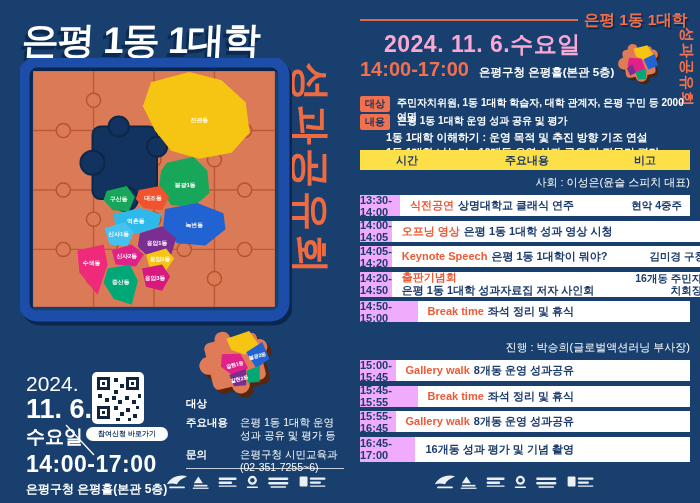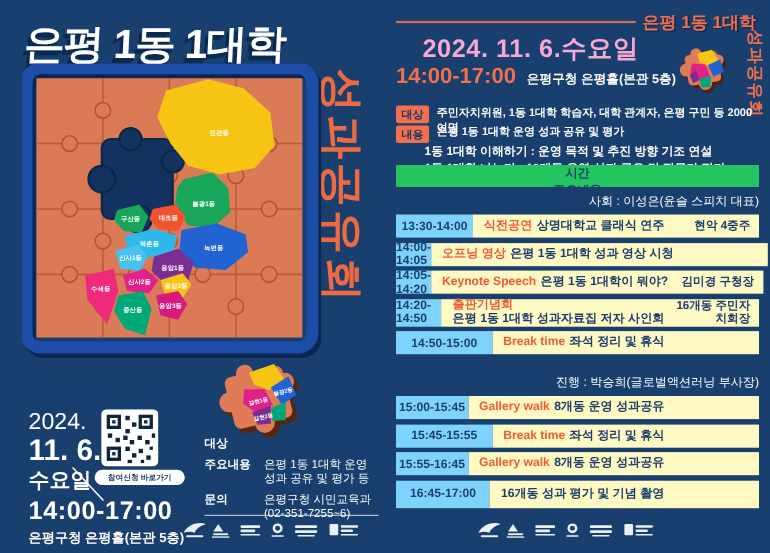--- a/index.html
+++ b/index.html
@@ -39,33 +39,33 @@
   .panel-time { font-size:20px; font-weight:900; color:#f2704d; }
   .panel-venue { font-size:11.5px; font-weight:bold; color:#fff; margin-left:10px; }
 
   .tagrow { left:360px; width:332px; display:flex; align-items:flex-start; }
   .tag { background:#f2704d; color:#16365f; font-size:10px; font-weight:bold; padding:1px 5px;
     border-radius:2px; margin-right:7px; white-space:nowrap; }
   .tagtext { color:#fff; font-size:10px; font-weight:bold; line-height:14px; }
   .subline { left:386px; width:306px; color:#fff; font-size:10.8px; font-weight:600; }
 
   .sched { left:360px; top:150px; width:330px; }
-  .sched-head { display:flex; height:20px; background:#22c55e; align-items:center;
-    font-size:11px; font-weight:bold; color:#1c3c6d; margin-bottom:5px;flex-direction:column; }
+  .sched-head { display:flex; height:20px; background:#fde047; align-items:center;
+    font-size:11px; font-weight:bold; color:#1c3c6d; margin-bottom:5px; }
   .h-time { width:94px; text-align:center; }
   .h-main { flex:1; text-align:center; }
   .h-note { width:90px; text-align:center; }
   .mc-line, .host-line { height:15px; text-align:right; font-size:11px; font-weight:normal; color:#fff; margin-bottom:5px; }
   .host-line { margin-top:18px; }
   .sched-row { display:flex; height:21px; margin-bottom:4.5px; }
   .sched-row.tall { height:25px; }
-  .time-cell { width:94px; background:#7dd3fc; color:#1c3c6d; font-weight:bold; font-size:11px;
+  .time-cell { width:94px; background:#f0abfc; color:#1c3c6d; font-weight:bold; font-size:11px;
     display:flex; align-items:center; justify-content:center; }
-  .main-cell { flex:1; background:#fef9c3; position:relative; display:flex; flex-direction:column;
-    justify-content:center; padding:0 86px 0 10px; }
+  .main-cell { flex:1; background:#ffffff; position:relative; display:flex; flex-direction:column;
+    justify-content:center; padding:0 116px 0 10px; }
   .line { font-size:11px; font-weight:bold; color:#1c3c6d; line-height:13px; white-space:nowrap; }
   .kw { color:#ee5a36; margin-right:4px; }
   .note { position:absolute; right:8px; top:50%; transform:translateY(-50%); width:76px;
     font-size:10.5px; font-weight:bold; color:#1c3c6d; text-align:right; line-height:11.5px; }
 
   .logos { top:473px; }
   .logos-left { left:160px; }
   .logos-right { left:428px; }
 
   svg text { font-family:"Liberation Sans","DejaVu Sans",sans-serif; }

